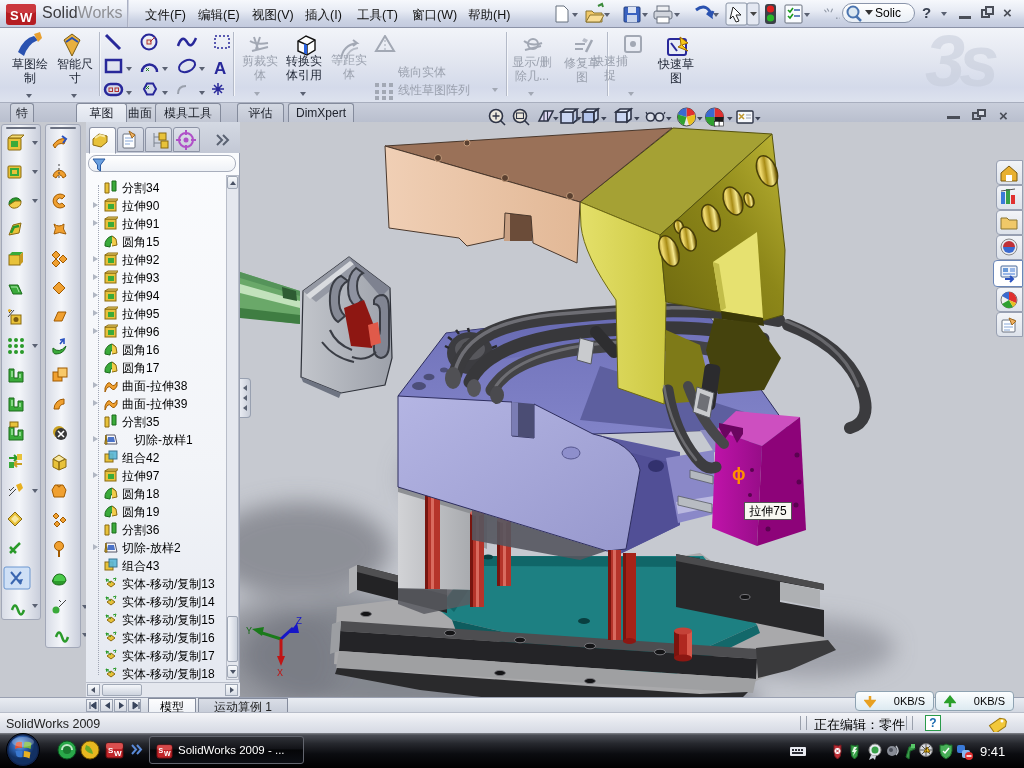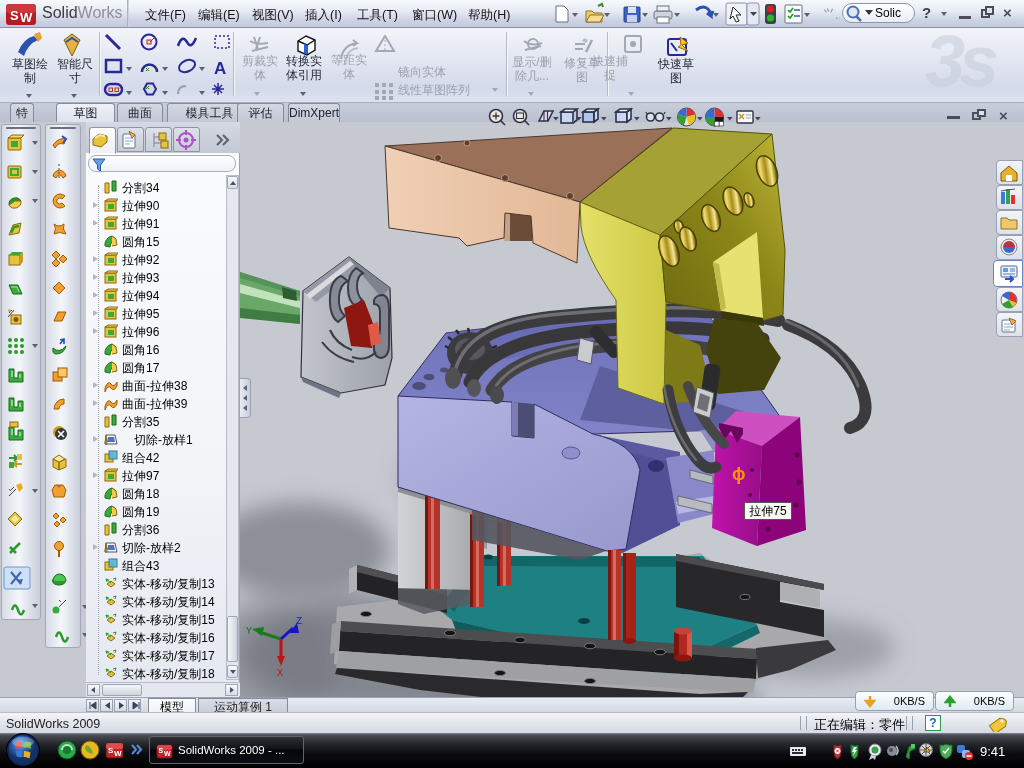--- a/index.html
+++ b/index.html
@@ -626,25 +626,25 @@
 
   <svg class="ab" style="left:666px;top:7px" width="26" height="24" viewBox="0 0 26 24">
     <rect x="2" y="4" width="18" height="16" rx="2" fill="#e8ecf6" stroke="#28289a" stroke-width="2"></rect>
     <path d="M14 2 l8 6 -6 2 6 6 -10 -4 3 -2 z" fill="#f8c818" stroke="#a06a00"></path>
     <path d="M5 8 l6 8" stroke="#28289a" stroke-width="2"></path>
   </svg>
   <div class="ct" style="left:654px;top:29px;width:44px">快速草<br>图</div>
 </div>
 <div class="ab" id="ctabs">
   <div class="tab" style="left:10px;width:24px">特征</div>
-  <div class="tab tabact" style="left:56px;width:59px">草图</div>
+  <div class="tab tabact" style="left:76px;width:51px">草图</div>
   <div class="tab" style="left:117px;width:46px">曲面</div>
-  <div class="tab" style="left:167px;width:85px">模具工具</div>
+  <div class="tab" style="left:155px;width:66px">模具工具</div>
   <div class="tab" style="left:237px;width:47px">评估</div>
-  <div class="tab" style="left:288px;width:52px">DimXpert</div>
+  <div class="tab" style="left:288px;width:66px">DimXpert</div>
 </div>
 
 <div class="vtb" style="left:1px;top:124px;width:40px;height:496px"></div>
 <div class="vtb" style="left:45px;top:124px;width:36px;height:524px"></div>
 <svg class="ab" style="left:0;top:124px" width="86" height="530" viewBox="0 0 86 530" id="ltb">
   <defs>
     <g id="cubeYG">
           <rect x="0" y="3" width="13" height="12" rx="1" fill="#e8c23a" stroke="#8a6a10"></rect>
           <path d="M0 3 l4 -3 h12 l-3 3 z" fill="#f4da70" stroke="#8a6a10"></path>
           <rect x="3" y="6" width="7" height="6" fill="#3aaa3a"></rect>

